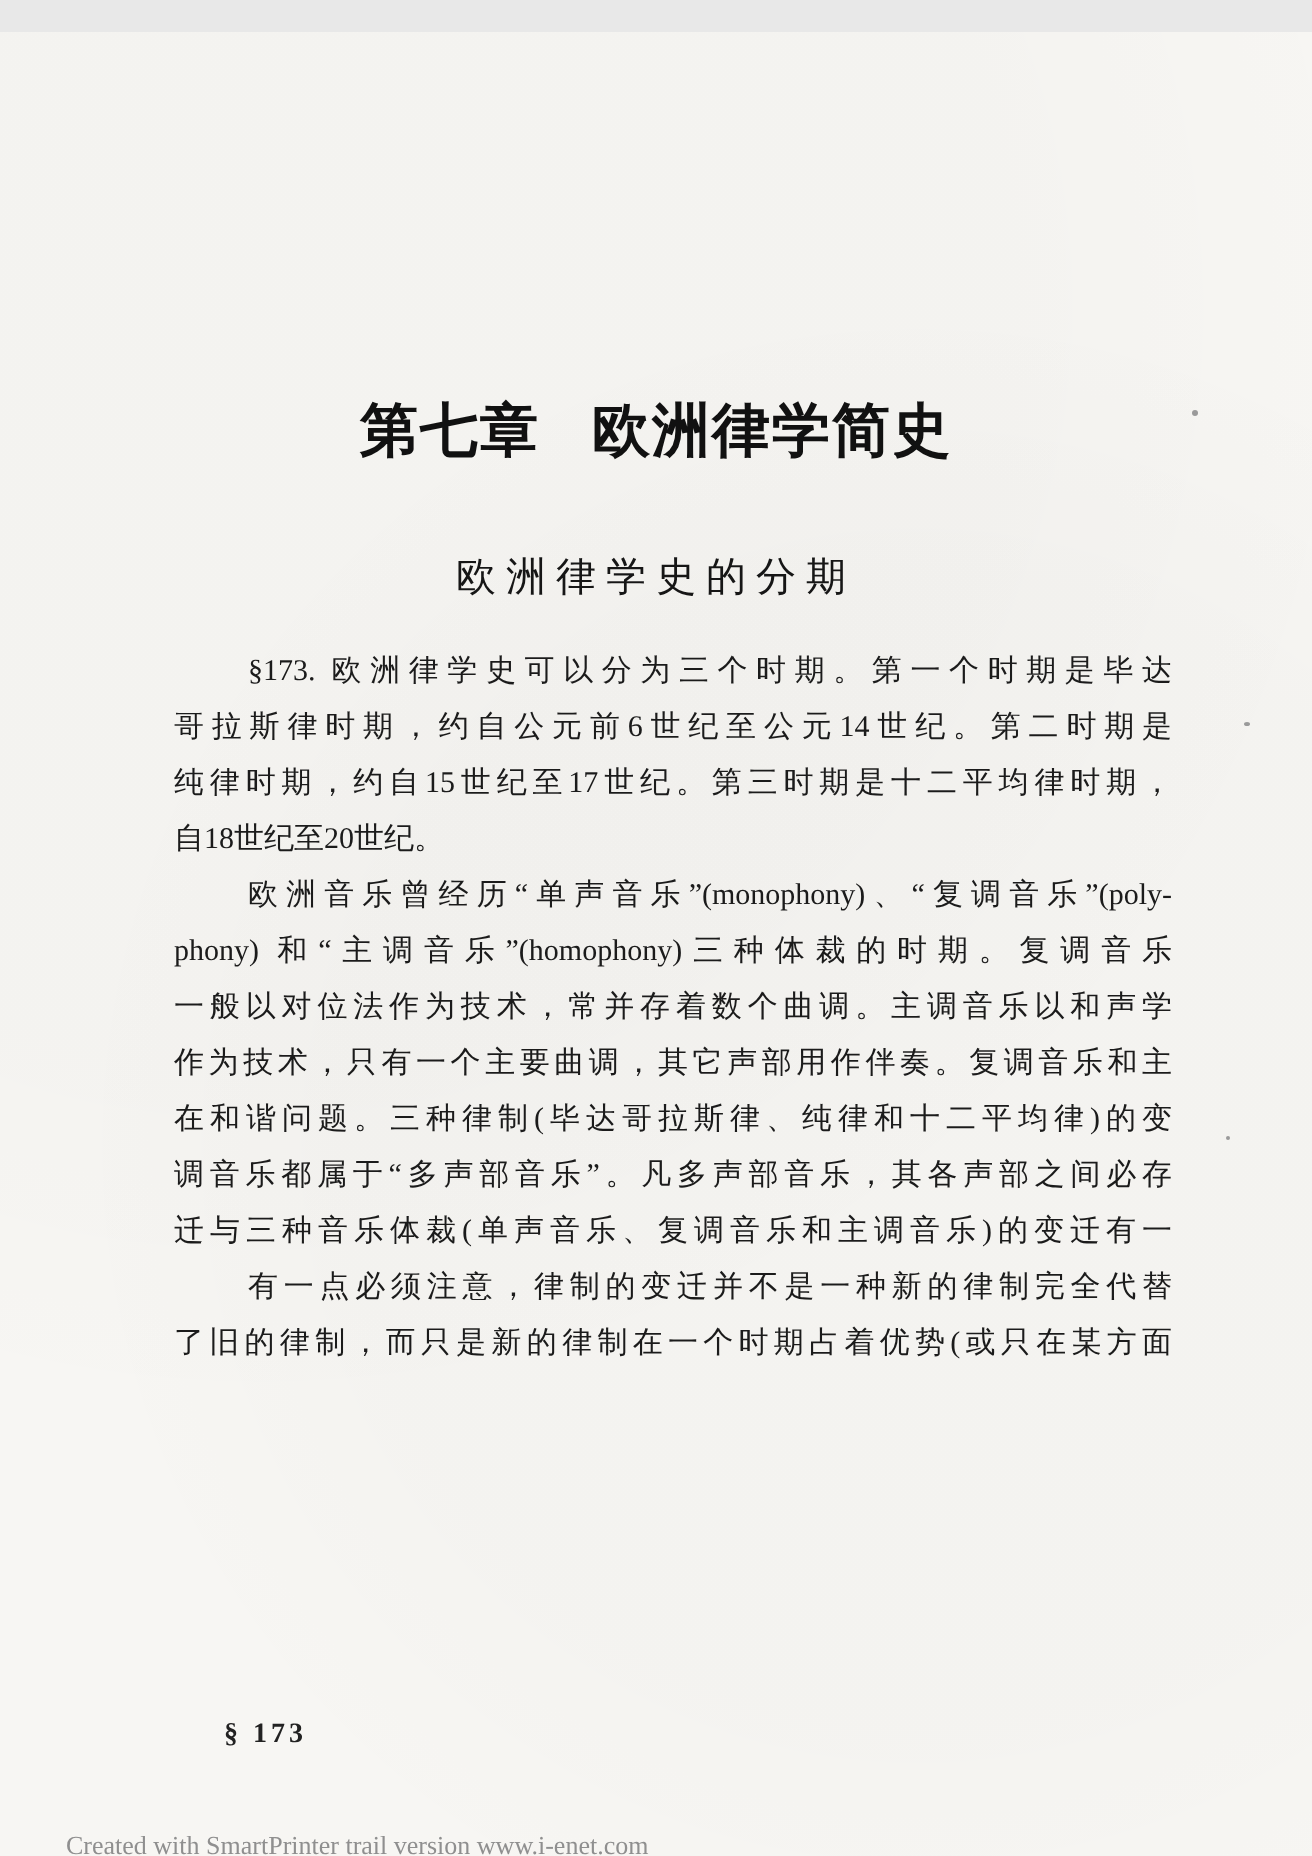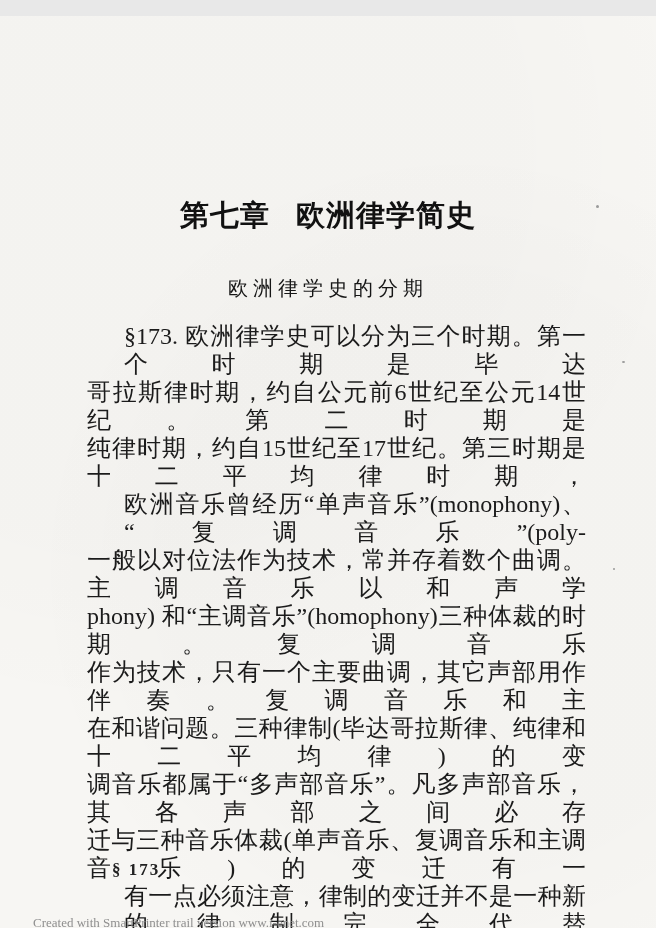--- a/index.html
+++ b/index.html
@@ -48,39 +48,39 @@
     color: #161616;
   }
 
   .body-text {
     position: absolute;
     top: 306px;
     left: 87px;
     width: 499px;
   }
   .line {
-    font-size: 24px;
+    font-size: 15px;
     line-height: 28px;
     white-space: normal;
     color: #1b1b1b;
   }
   .line.justify {
     text-align: justify;
     text-align-last: justify;
     text-justify: inter-character;
   }
   .line.indent {
     padding-left: 37px;
   }
 
   .page-number {
     position: absolute;
     top: 844px;
     left: 112px;
-    font-size: 17px;
+    font-size: 14px;
     font-weight: 600;
     letter-spacing: 2px;
     color: #222;
   }
 
   .watermark-left {
     position: absolute;
     top: 899px;
     left: 33px;
     font-size: 13px;
@@ -117,25 +117,26 @@
     <span class="chapter-number">第七章</span><span>欧洲律学简史</span>
   </div>
 
   <div class="section-heading">欧洲律学史的分期</div>
 
   <div class="body-text">
     <div>
       <div class="line indent justify">§173.  欧洲律学史可以分为三个时期。第一个时期是毕达</div>
       <div class="line justify">哥拉斯律时期，约自公元前6世纪至公元14世纪。第二时期是</div>
       <div class="line justify">纯律时期，约自15世纪至17世纪。第三时期是十二平均律时期，</div>
+      <div class="line">自18世纪至20世纪。</div>
     </div>
     <div>
       <div class="line indent justify">欧洲音乐曾经历“单声音乐”(monophony)、“复调音乐”(poly-</div>
+      <div class="line justify">phony) 和“主调音乐”(homophony)三种体裁的时期。复调音乐</div>
       <div class="line justify">一般以对位法作为技术，常并存着数个曲调。主调音乐以和声学</div>
-      <div class="line justify">phony) 和“主调音乐”(homophony)三种体裁的时期。复调音乐</div>
       <div class="line justify">作为技术，只有一个主要曲调，其它声部用作伴奏。复调音乐和主</div>
       <div class="line justify">在和谐问题。三种律制(毕达哥拉斯律、纯律和十二平均律)的变</div>
       <div class="line justify">调音乐都属于“多声部音乐”。凡多声部音乐，其各声部之间必存</div>
       <div class="line justify">迁与三种音乐体裁(单声音乐、复调音乐和主调音乐)的变迁有一</div>
     </div>
     <div>
       <div class="line indent justify">有一点必须注意，律制的变迁并不是一种新的律制完全代替</div>
       <div class="line justify">了旧的律制，而只是新的律制在一个时期占着优势(或只在某方面</div>
 
     </div>

